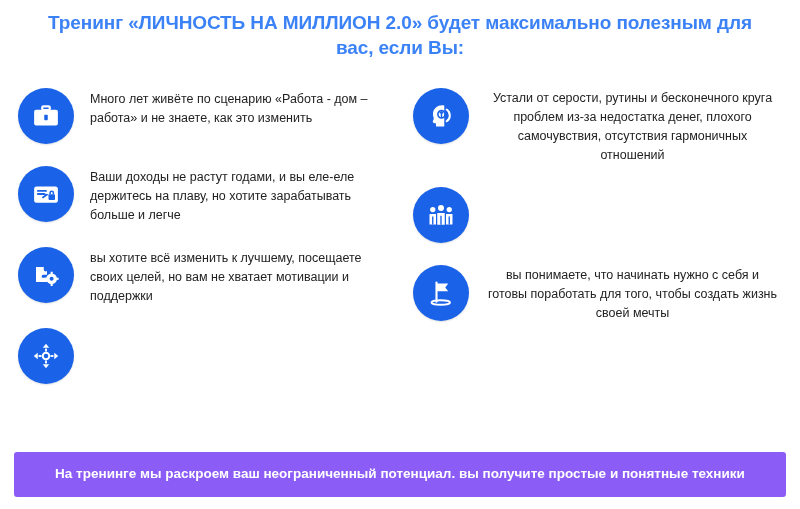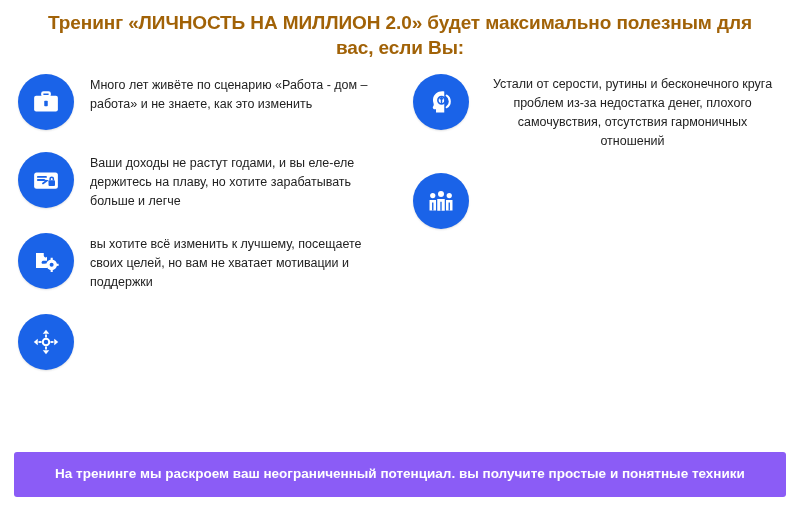--- a/index.html
+++ b/index.html
@@ -19,26 +19,26 @@
     width: 800px;
     height: 509px;
     box-sizing: border-box;
   }
   .headline {
     padding: 10px 40px 0 40px;
     text-align: center;
     font-size: 19px;
     line-height: 25px;
     font-weight: bold;
-    color: #a16207;
+    color: #3b82f6;
     letter-spacing: -0.1px;
   }
   .columns {
     display: flex;
-    margin-top: 14px;
+    margin-top: 28px;
     padding: 0 20px 0 18px;
     box-sizing: border-box;
   }
   .col {
     width: 50%;
     box-sizing: border-box;
   }
   .col.left {
     padding-right: 10px;
   }
@@ -193,20 +193,30 @@
             </g>
             <g stroke="#1a63e8" stroke-width="1.1">
               <path d="M5.4 13.2 v6.4"></path>
               <path d="M12 12.6 v7.2"></path>
               <path d="M18.6 13.2 v6.4"></path>
             </g>
           </svg>
         </div>
       </div>
 
+      <div class="item">
+        <div class="badge">
+          <svg width="30" height="30" viewBox="0 0 24 24">
+            <path d="M8.4 3.6 v15.4" stroke="#ffffff" stroke-width="1.7" stroke-linecap="round"></path>
+            <path d="M8.4 4.4 h9.4 l-2.4 3.1 l2.4 3.1 h-9.4 z" fill="#ffffff"></path>
+            <ellipse cx="11.8" cy="19.6" rx="7.4" ry="1.8" fill="none" stroke="#ffffff" stroke-width="1.5"></ellipse>
+          </svg>
+        </div>
+        <div class="item-text">вы понимаете, что начинать нужно с себя и готовы поработать для того, чтобы создать жизнь своей мечты</div>
+      </div>
 
     </div>
 
   </div>
 
   <div class="banner">
     <div>На тренинге мы раскроем ваш неограниченный потенциал. вы получите простые и понятные техники</div>
   </div>
 
 </div>

